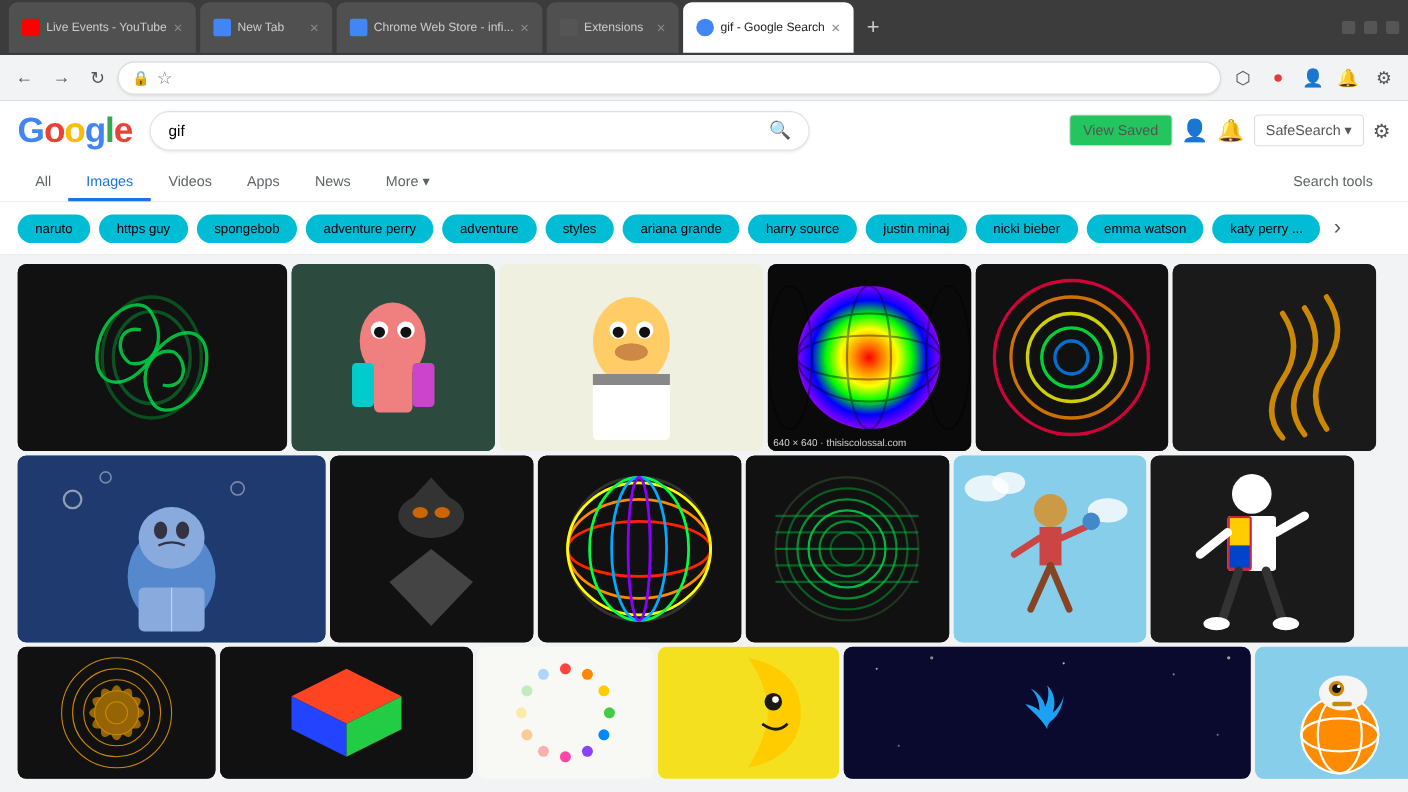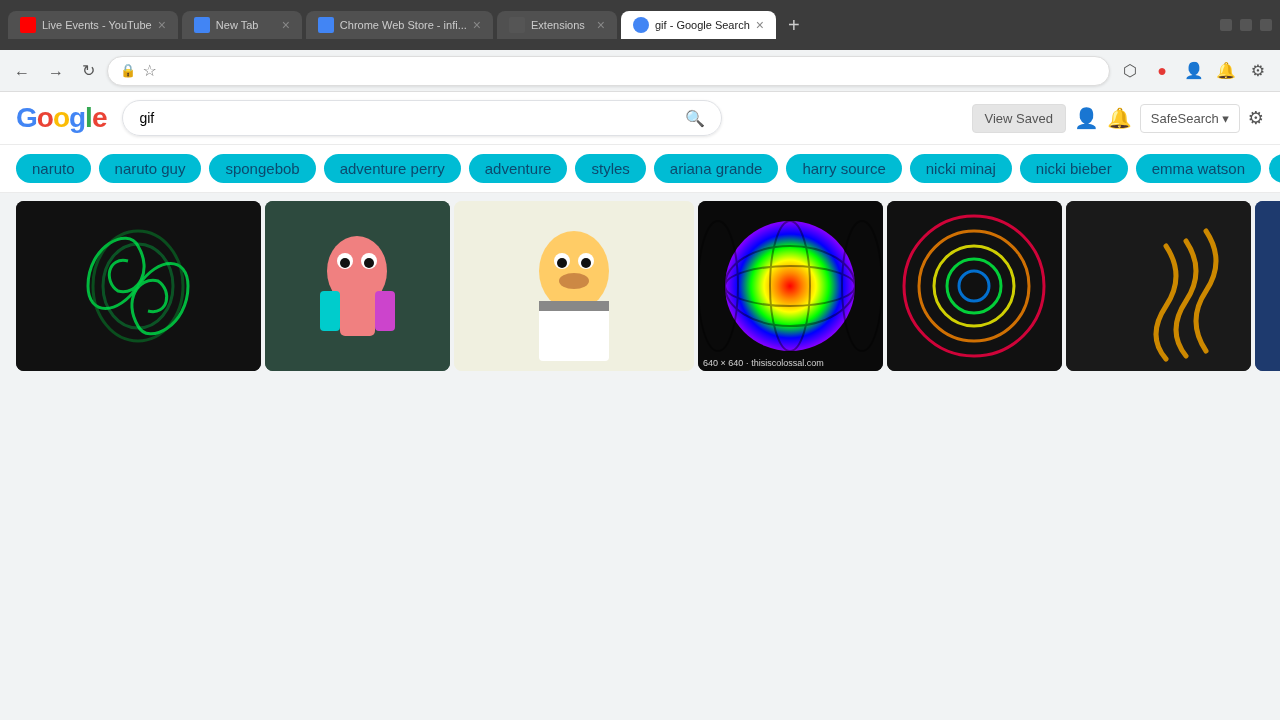--- a/index.html
+++ b/index.html
@@ -1,63 +1,63 @@
 <!DOCTYPE html>
 <html><head>
   <meta charset="utf-8">
   <style>
     * { margin: 0; padding: 0; box-sizing: border-box; }
     body { font-family: Arial, sans-serif; background: #f1f3f4; width: 1280px; height: 720px; overflow: hidden; }
 
     
     .browser-chrome { background: #3c3c3c; height: 50px; display: flex; align-items: center; padding: 0 8px; gap: 4px; }
-    .tab { display: flex; align-items: center; height: 28px; padding: 0 12px; border-radius: 8px 8px 0 0; font-size: 12px; color: #ccc; background: #505050; gap: 6px; min-width: 120px; max-width: 200px; cursor: pointer; position: relative; }
+    .tab { display: flex; align-items: center; height: 46px; padding: 0 12px; border-radius: 8px 8px 0 0; font-size: 12px; color: #ccc; background: #505050; gap: 6px; min-width: 120px; max-width: 200px; cursor: pointer; position: relative; }
     .tab.active { background: #ffffff; color: #222; }
     .tab-favicon { width: 16px; height: 16px; border-radius: 2px; flex-shrink: 0; }
     .tab-label { flex: 1; overflow: hidden; text-overflow: ellipsis; white-space: nowrap; font-size: 11px; }
     .tab-close { font-size: 14px; color: #888; cursor: pointer; flex-shrink: 0; }
     .new-tab-btn { color: #ccc; font-size: 20px; cursor: pointer; padding: 4px 8px; }
     .window-controls { margin-left: auto; display: flex; gap: 8px; }
 
     
     .address-row { background: #f1f3f4; height: 42px; display: flex; align-items: center; padding: 0 8px; gap: 6px; border-bottom: 1px solid #ddd; }
     .nav-btn { background: none; border: none; cursor: pointer; font-size: 16px; color: #555; padding: 4px 6px; border-radius: 50%; }
     .address-bar { flex: 1; background: white; border: 1px solid #ddd; border-radius: 20px; height: 30px; display: flex; align-items: center; padding: 0 12px; gap: 6px; box-shadow: 0 1px 3px rgba(0,0,0,0.1); }
     .address-text { font-size: 12px; color: #222; flex: 1; white-space: nowrap; overflow: hidden; text-overflow: ellipsis; }
     .tb-icon { width: 28px; height: 28px; border-radius: 50%; display: flex; align-items: center; justify-content: center; cursor: pointer; font-size: 14px; color: #555; }
     .extensions-area { display: flex; gap: 4px; }
 
     
     .google-header { background: white; padding: 8px 16px 0; border-bottom: 1px solid #ebebeb; }
     .google-top { display: flex; align-items: center; gap: 16px; padding-bottom: 8px; }
-    .google-logo { font-size: 28px; font-weight: bold; color: #4285f4; letter-spacing: -1px; }
+    .google-logo { font-size: 32px; font-weight: bold; color: #4285f4; letter-spacing: -1px; }
     .google-logo span:nth-child(1) { color: #4285f4; }
     .google-logo span:nth-child(2) { color: #ea4335; }
     .google-logo span:nth-child(3) { color: #fbbc05; }
     .google-logo span:nth-child(4) { color: #4285f4; }
     .google-logo span:nth-child(5) { color: #34a853; }
     .google-logo span:nth-child(6) { color: #ea4335; }
     .search-box { flex: 1; max-width: 600px; border: 1px solid #dfe1e5; border-radius: 24px; height: 36px; display: flex; align-items: center; padding: 0 16px; gap: 8px; box-shadow: 0 1px 3px rgba(0,0,0,0.1); }
     .search-input { flex: 1; border: none; outline: none; font-size: 14px; }
     .search-btn { background: none; border: none; cursor: pointer; color: #4285f4; font-size: 16px; }
     .user-area { margin-left: auto; display: flex; gap: 8px; align-items: center; }
     .user-btn { background: none; border: none; cursor: pointer; font-size: 20px; color: #555; }
 
     .search-tabs { display: flex; gap: 0; padding-top: 4px; }
     .search-tab { padding: 8px 16px; font-size: 13px; color: #5f6368; cursor: pointer; border-bottom: 3px solid transparent; text-decoration: none; }
     .search-tab.active { color: #1a73e8; border-bottom-color: #1a73e8; }
     .search-tab-tools { margin-left: auto; }
 
     
     .category-row { background: white; padding: 8px 16px; display: flex; gap: 8px; overflow: hidden; align-items: center; border-bottom: 1px solid #ebebeb; }
-    .cat-pill { background: #00bcd4; color: #0c4a6e; padding: 6px 16px; border-radius: 20px; font-size: 15px; cursor: pointer; white-space: nowrap; font-weight: 500; }
+    .cat-pill { background: #00bcd4; color: #000000; padding: 6px 16px; border-radius: 20px; font-size: 12px; cursor: pointer; white-space: nowrap; font-weight: 500; }
     .cat-next { background: none; border: none; cursor: pointer; font-size: 20px; color: #555; padding: 4px; }
 
     
-    .image-grid { padding: 8px 16px; display: flex; flex-direction: row; gap: 4px; overflow: hidden; }
+    .image-grid { padding: 8px 16px; display: flex; flex-direction: column; gap: 4px; overflow: hidden; }
     .grid-row { display: flex; gap: 4px; }
     .grid-item { flex-shrink: 0; border-radius: 8px; overflow: hidden; cursor: pointer; position: relative; background: #333; }
     .img-dark { background: #1a1a1a; }
     .img-blue { background: #1e3a6e; }
 
     
     svg { display: block; }
   </style>
 </head>
 <body>
@@ -121,40 +121,49 @@
 <div class="google-header">
   <div class="google-top">
     <div class="google-logo">
       <span>G</span><span>o</span><span>o</span><span>g</span><span>l</span><span>e</span>
     </div>
     <div class="search-box">
       <input class="search-input" type="text" value="gif" style="">
       <button class="search-btn">🔍</button>
     </div>
     <div class="user-area">
-      <button class="user-btn" style="font-size:13px; border:1px solid #ddd; padding:6px 12px; border-radius:4px; background:#e5e5e5;margin-left:32px;">View Saved</button>
+      <button class="user-btn" style="font-size:13px; border:1px solid #ddd; padding:6px 12px; border-radius:4px; background:#22c55e;margin-left:32px;">View Saved</button>
       <button class="user-btn">👤</button>
       <button class="user-btn">🔔</button>
       <button class="user-btn" style="font-size:13px; border:1px solid #ddd; padding:6px 10px; border-radius:4px; background:white;">SafeSearch ▾</button>
       <button class="user-btn" style="font-size:18px;">⚙</button>
     </div>
   </div>
 
+  <div class="search-tabs">
+    <a class="search-tab">All</a>
+    <a class="search-tab active">Images</a>
+    <a class="search-tab">Videos</a>
+    <a class="search-tab">Apps</a>
+    <a class="search-tab">News</a>
+    <a class="search-tab">More ▾</a>
+    <a class="search-tab search-tab-tools">Search tools</a>
+  </div>
 </div>
 
 <div class="category-row">
   <div class="cat-pill">naruto</div>
-  <div class="cat-pill">naruto guy</div>
+  <div class="cat-pill">https guy</div>
   <div class="cat-pill">spongebob</div>
   <div class="cat-pill">adventure perry</div>
   <div class="cat-pill">adventure</div>
   <div class="cat-pill">styles</div>
   <div class="cat-pill">ariana grande</div>
   <div class="cat-pill">harry source</div>
-  <div class="cat-pill">nicki minaj</div>
+  <div class="cat-pill">justin minaj</div>
   <div class="cat-pill">nicki bieber</div>
   <div class="cat-pill">emma watson</div>
   <div class="cat-pill">katy perry ...</div>
   <button class="cat-next">›</button>
 </div>
 
 <div class="image-grid">
 
   <div class="grid-row">
 

